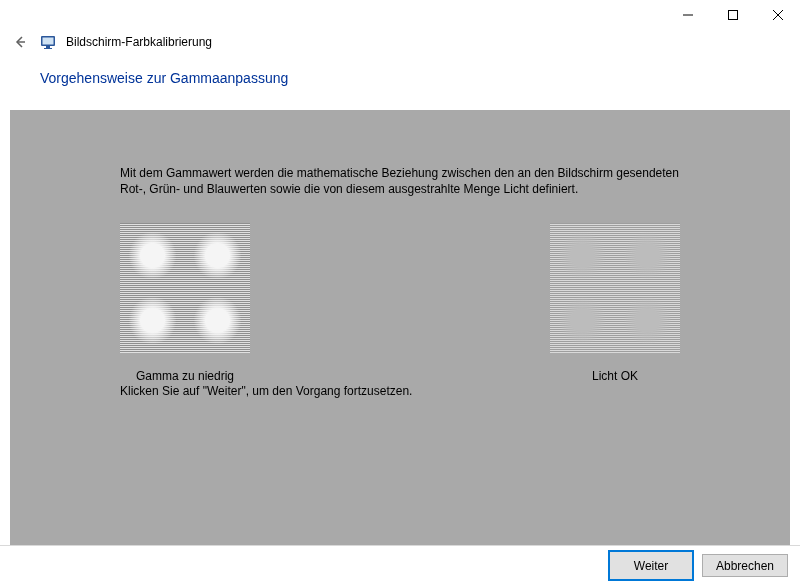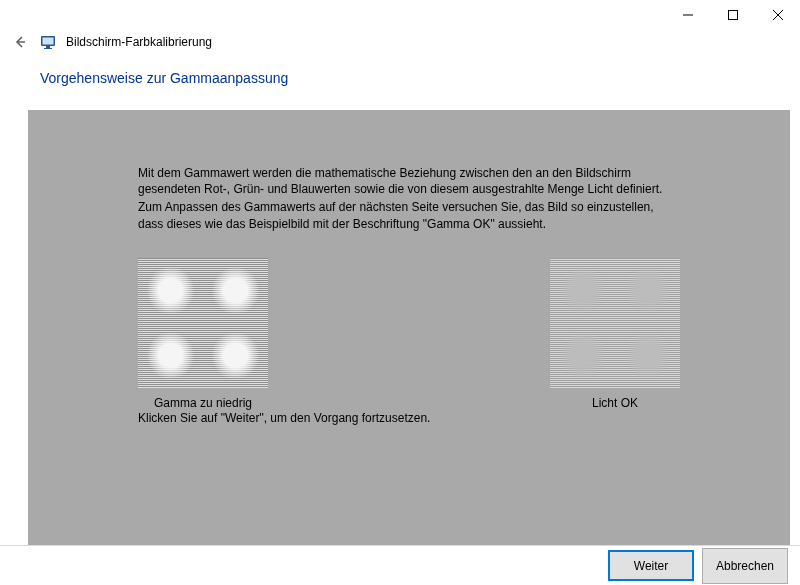--- a/index.html
+++ b/index.html
@@ -59,34 +59,33 @@
   .content{
     position:absolute;
     left:10px;right:10px;
     top:110px;
     bottom:40px;
     background:#a9a9a9;
     box-sizing:border-box;
     padding:55px 110px 0 110px;
     color:#000;
     font-size:12px;
-    margin-left:18px;
   }
   .content p{margin:0 0 2px 0;line-height:1.35;}
   .examples{
     margin-top:26px;
     display:flex;
     justify-content:space-between;
     gap:40px;
   }
   .example{
     display:flex;
     flex-direction:column;
     align-items:center;
-    gap:8px;
+    gap:16px;
   }
   .example-label{font-size:12px;}
   .gamma-box{
     width:130px;height:130px;
     display:grid;
     grid-template-columns:1fr 1fr;
     grid-template-rows:1fr 1fr;
   }
   .gamma-box .dot{
     width:100%;height:100%;
@@ -124,21 +123,21 @@
     display:flex;
     align-items:center;
     justify-content:flex-end;
     gap:8px;
     padding:0 12px;
     background:#fff;
     box-sizing:border-box;
   }
   .btn{
     min-width:86px;
-    height:36px;
+    height:23px;
     font-size:12px;
     font-family:inherit;
     background:#e1e1e1;
     border:1px solid #adadad;
     padding:0 0;
   }
   .btn.primary{
     border:2px solid #0078d7;
     background:#e1e1e1;
     height:31px;
@@ -182,21 +181,20 @@
       <rect x="4" y="14" width="8" height="1" fill="#2b579a"></rect>
     </svg>
   </div>
   <div class="app-title">Bildschirm-Farbkalibrierung</div>
 </div>
 
 <div class="heading">Vorgehensweise zur Gammaanpassung</div>
 
 <div class="content">
   <p>Mit dem Gammawert werden die mathematische Beziehung zwischen den an den Bildschirm gesendeten Rot-, Grün- und Blauwerten sowie die von diesem ausgestrahlte Menge Licht definiert.</p>
-  <p>Zum Anpassen des Gammawerts auf der nächsten Seite versuchen Sie, das Bild so einzustellen, dass dieses wie das Beispielbild mit der Beschriftung "Gamma OK" aussieht.</p>
 
   <div class="examples">
     <div class="example">
       <div class="gamma-box g-low">
         <div class="dot"></div>
           <div class="dot"></div>
           <div class="dot"></div>
           <div class="dot"></div>
       </div>
       <div class="example-label">Gamma zu niedrig</div>

